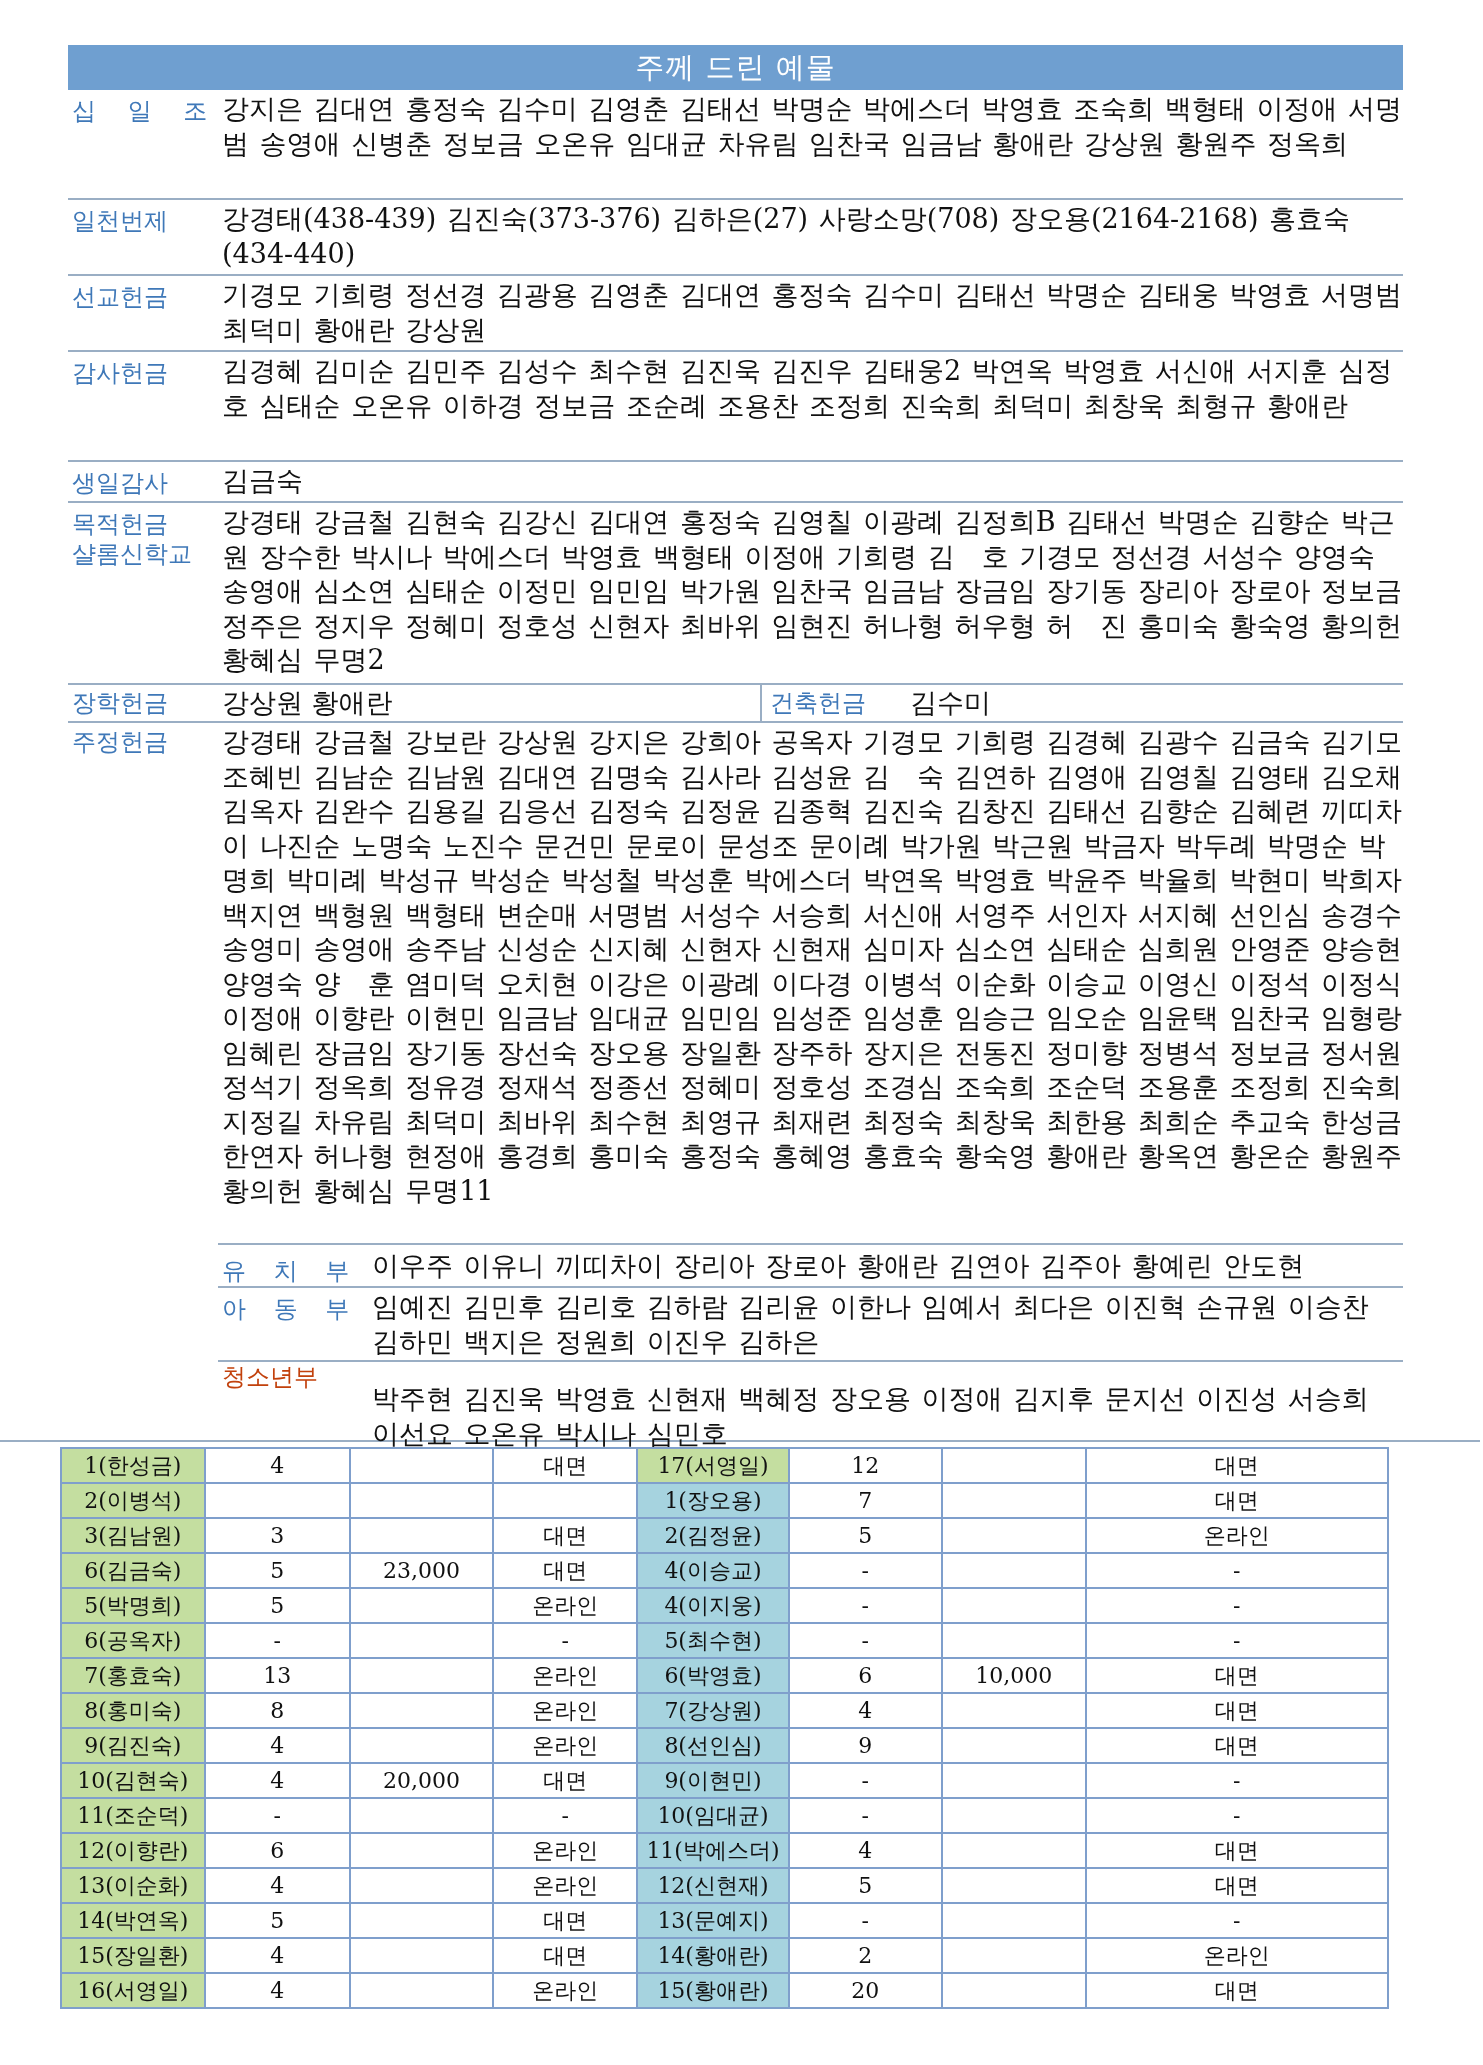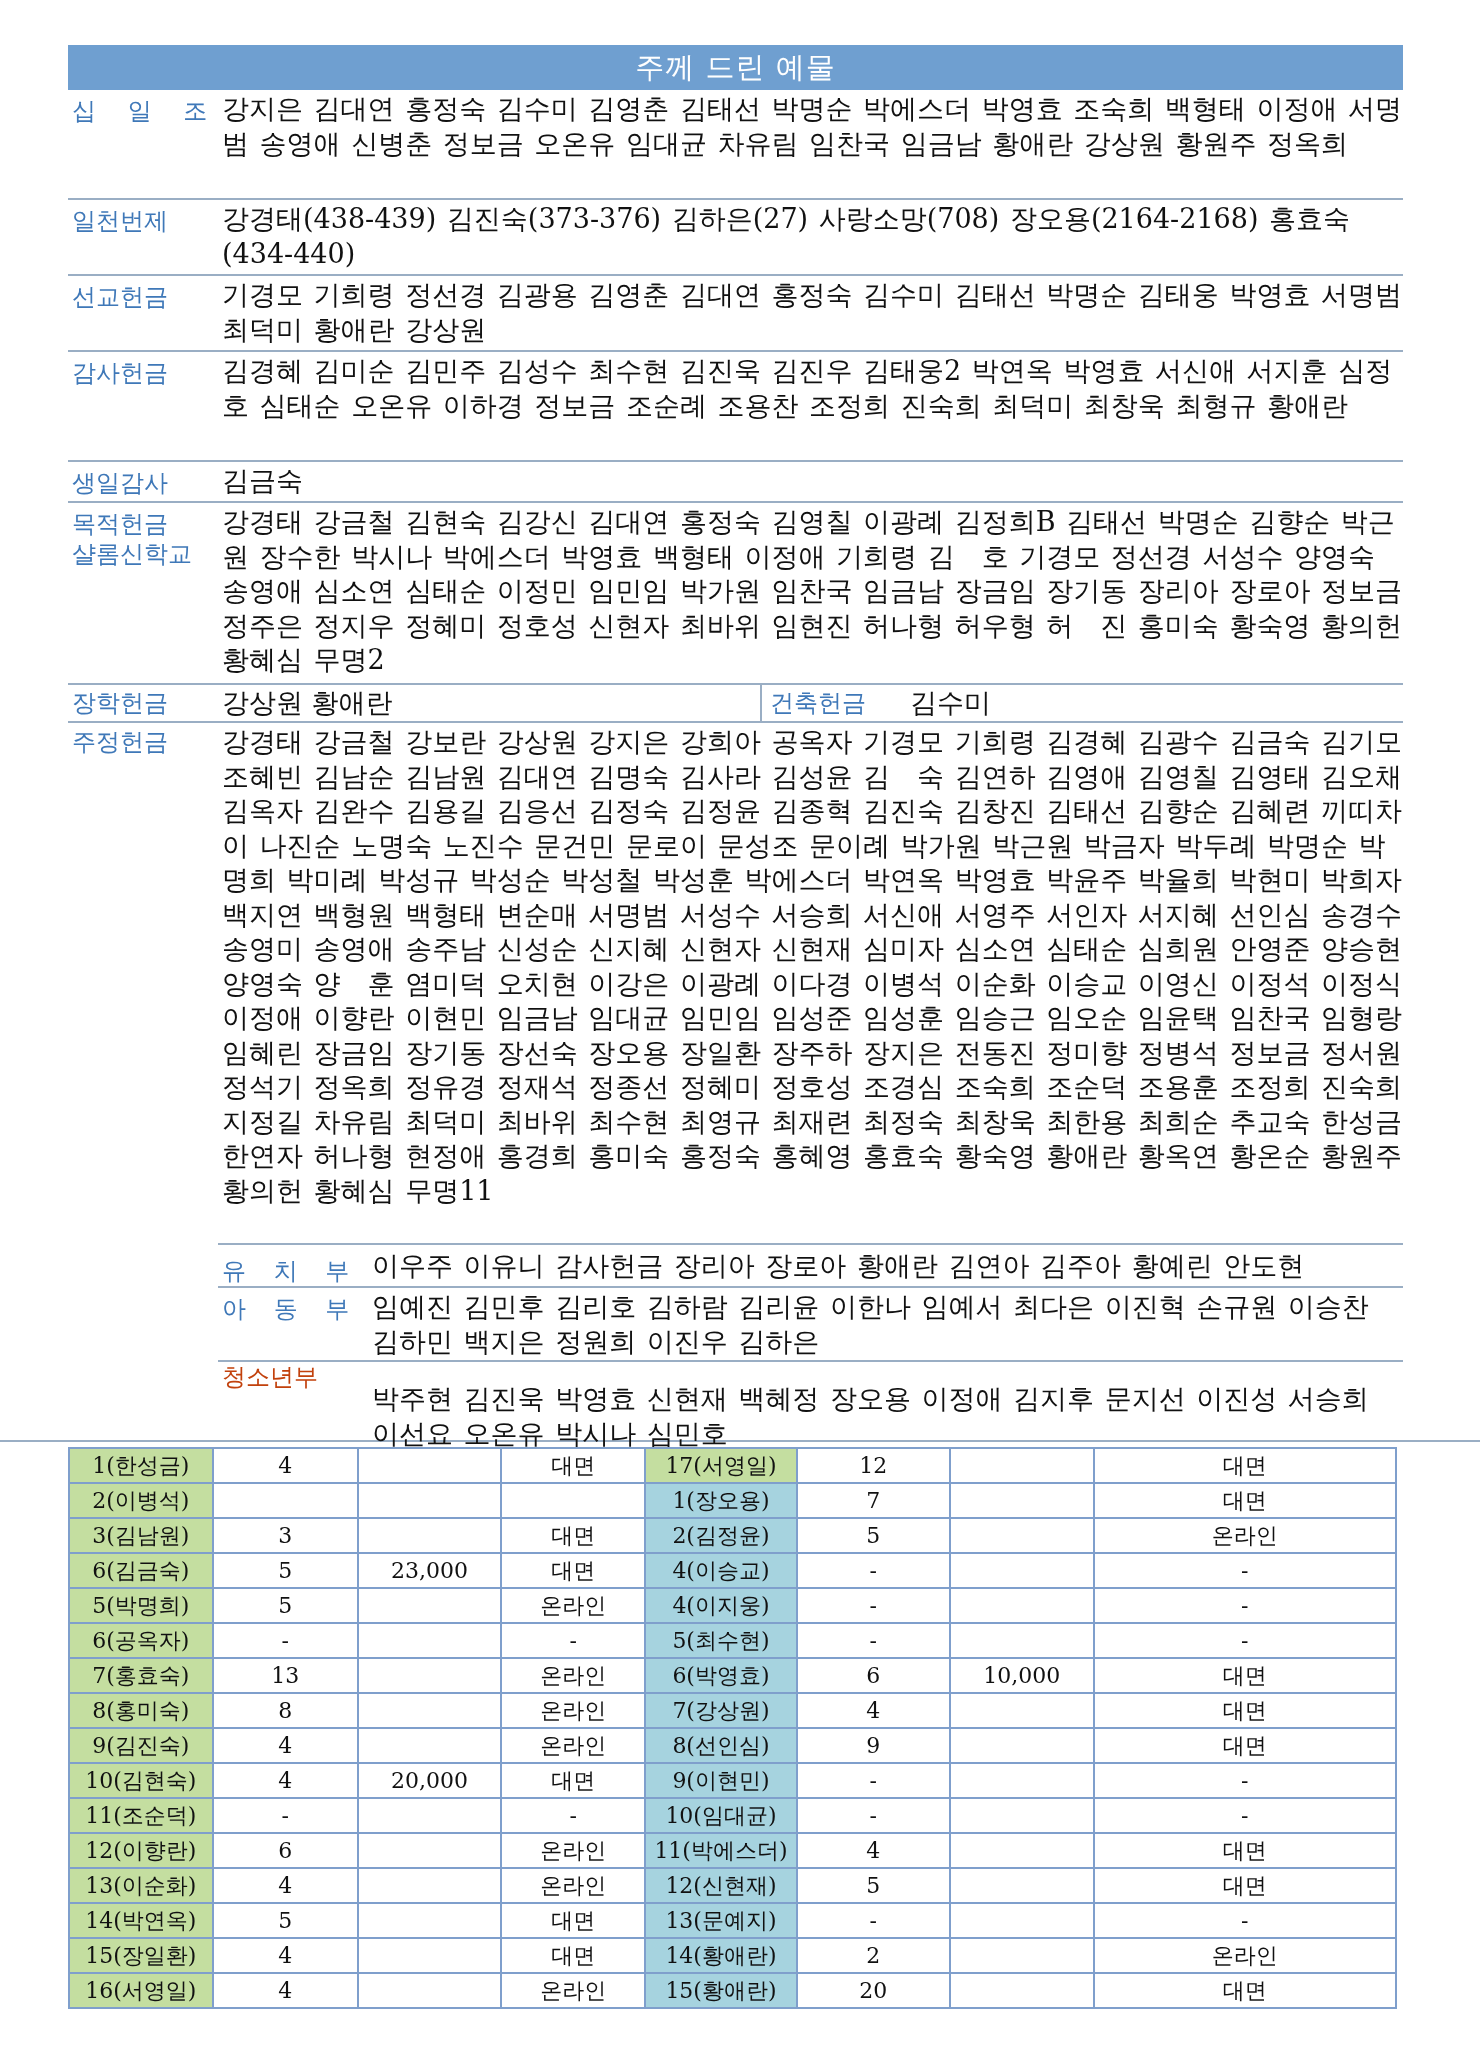--- a/index.html
+++ b/index.html
@@ -21,21 +21,21 @@
   .split-row .half { display: flex; align-items: center; }
   .split-row .half.left { width: 692px; border-right: 2px solid #9aaec4; }
   .split-row .half .label { width: 150px; padding-left: 4px; color: #3f78b8;
                 font-family: "DejaVu Sans", "Liberation Sans", sans-serif; font-size: 24px; }
   .split-row .half.right .label { padding-left: 8px; width: 140px; }
   .split-row .half .names { font-size: 27px; }
   .dept { margin-left: 150px; }
   .dept .label { width: 150px; padding-left: 4px; letter-spacing: 0; }
   .dept .label.spaced { letter-spacing: 10px; }
 
-  table.att { position: absolute; left: 68px; top: 1447px; width: 1329px;
+  table.att { position: absolute; left: 60px; top: 1447px; width: 1329px;
               border-collapse: collapse; table-layout: fixed;
               font-family: "DejaVu Serif", "Liberation Serif", serif; }
   table.att td { height: 33px; border: 2px solid #7f9fcc; text-align: center;
                  font-size: 22px; padding: 0; line-height: 32px; }
   table.att td.name-g { background: #c4dea0; }
   table.att td.name-b { background: #a6d3df; }
   table.att td.name { font-size: 22px; }
   table.att td.mode { text-align: center; }
 </style>
 </head>
@@ -89,21 +89,21 @@
   </div>
 
   <div style="height:520px; display:flex;">
     <div style="width:150px; flex:none; padding-left:4px; padding-top:4px; color:#3f78b8; font-family:'DejaVu Sans','Liberation Sans',sans-serif; font-size:24px; line-height:30px;">주정헌금</div>
     <div style="flex:1; font-size:27px; line-height:34.5px; padding-top:2px; word-spacing:2px;">강경태 강금철 강보란 강상원 강지은 강희아 공옥자 기경모 기희령 김경혜 김광수 김금숙 김기모 조혜빈 김남순 김남원 김대연 김명숙 김사라 김성윤 김　숙 김연하 김영애 김영칠 김영태 김오채 김옥자 김완수 김용길 김응선 김정숙 김정윤 김종혁 김진숙 김창진 김태선 김향순 김혜련 끼띠차이 나진순 노명숙 노진수 문건민 문로이 문성조 문이례 박가원 박근원 박금자 박두례 박명순 박명희 박미례 박성규 박성순 박성철 박성훈 박에스더 박연옥 박영효 박윤주 박율희 박현미 박희자 백지연 백형원 백형태 변순매 서명범 서성수 서승희 서신애 서영주 서인자 서지혜 선인심 송경수 송영미 송영애 송주남 신성순 신지혜 신현자 신현재 심미자 심소연 심태순 심희원 안영준 양승현 양영숙 양　훈 염미덕 오치현 이강은 이광례 이다경 이병석 이순화 이승교 이영신 이정석 이정식 이정애 이향란 이현민 임금남 임대균 임민임 임성준 임성훈 임승근 임오순 임윤택 임찬국 임형랑 임혜린 장금임 장기동 장선숙 장오용 장일환 장주하 장지은 전동진 정미향 정병석 정보금 정서원 정석기 정옥희 정유경 정재석 정종선 정혜미 정호성 조경심 조숙희 조순덕 조용훈 조정희 진숙희 지정길 차유림 최덕미 최바위 최수현 최영규 최재련 최정숙 최창욱 최한용 최희순 추교숙 한성금 한연자 허나형 현정애 홍경희 홍미숙 홍정숙 홍혜영 홍효숙 황숙영 황애란 황옥연 황온순 황원주 황의헌 황혜심 무명11</div>
   </div>
 
   <div class="dept">
     <div class="row" style="height:41px; border-top:2px solid #9aaec4;align-items:flex-end;">
       <div class="label spaced">유 치 부</div>
-      <div class="names">이우주 이유니 감사헌금 장리아 장로아 황애란 김연아 김주아 황예린 안도현</div>
+      <div class="names">이우주 이유니 끼띠차이 장리아 장로아 황애란 김연아 김주아 황예린 안도현</div>
     </div>
     <div class="row" style="height:72px">
       <div class="label spaced">아 동 부</div>
       <div class="names">임예진 김민후 김리호 김하람 김리윤 이한나 임예서 최다은 이진혁 손규원 이승찬 김하민 백지은 정원희 이진우 김하은</div>
     </div>
     <div style="display:flex; height:78px;">
       <div style="width:150px; flex:none; padding-left:4px; color:#c2410c; font-family:'DejaVu Sans','Liberation Sans',sans-serif; font-size:24px; line-height:30px;">청소년부</div>
       <div style="flex:1; font-size:27px; line-height:34.5px; padding-top:20px; word-spacing:2px;">박주현 김진욱 박영효 신현재 백혜정 장오용 이정애 김지후 문지선 이진성 서승희 이선요 오온유 박시나 심민호</div>
     </div>
   </div>

